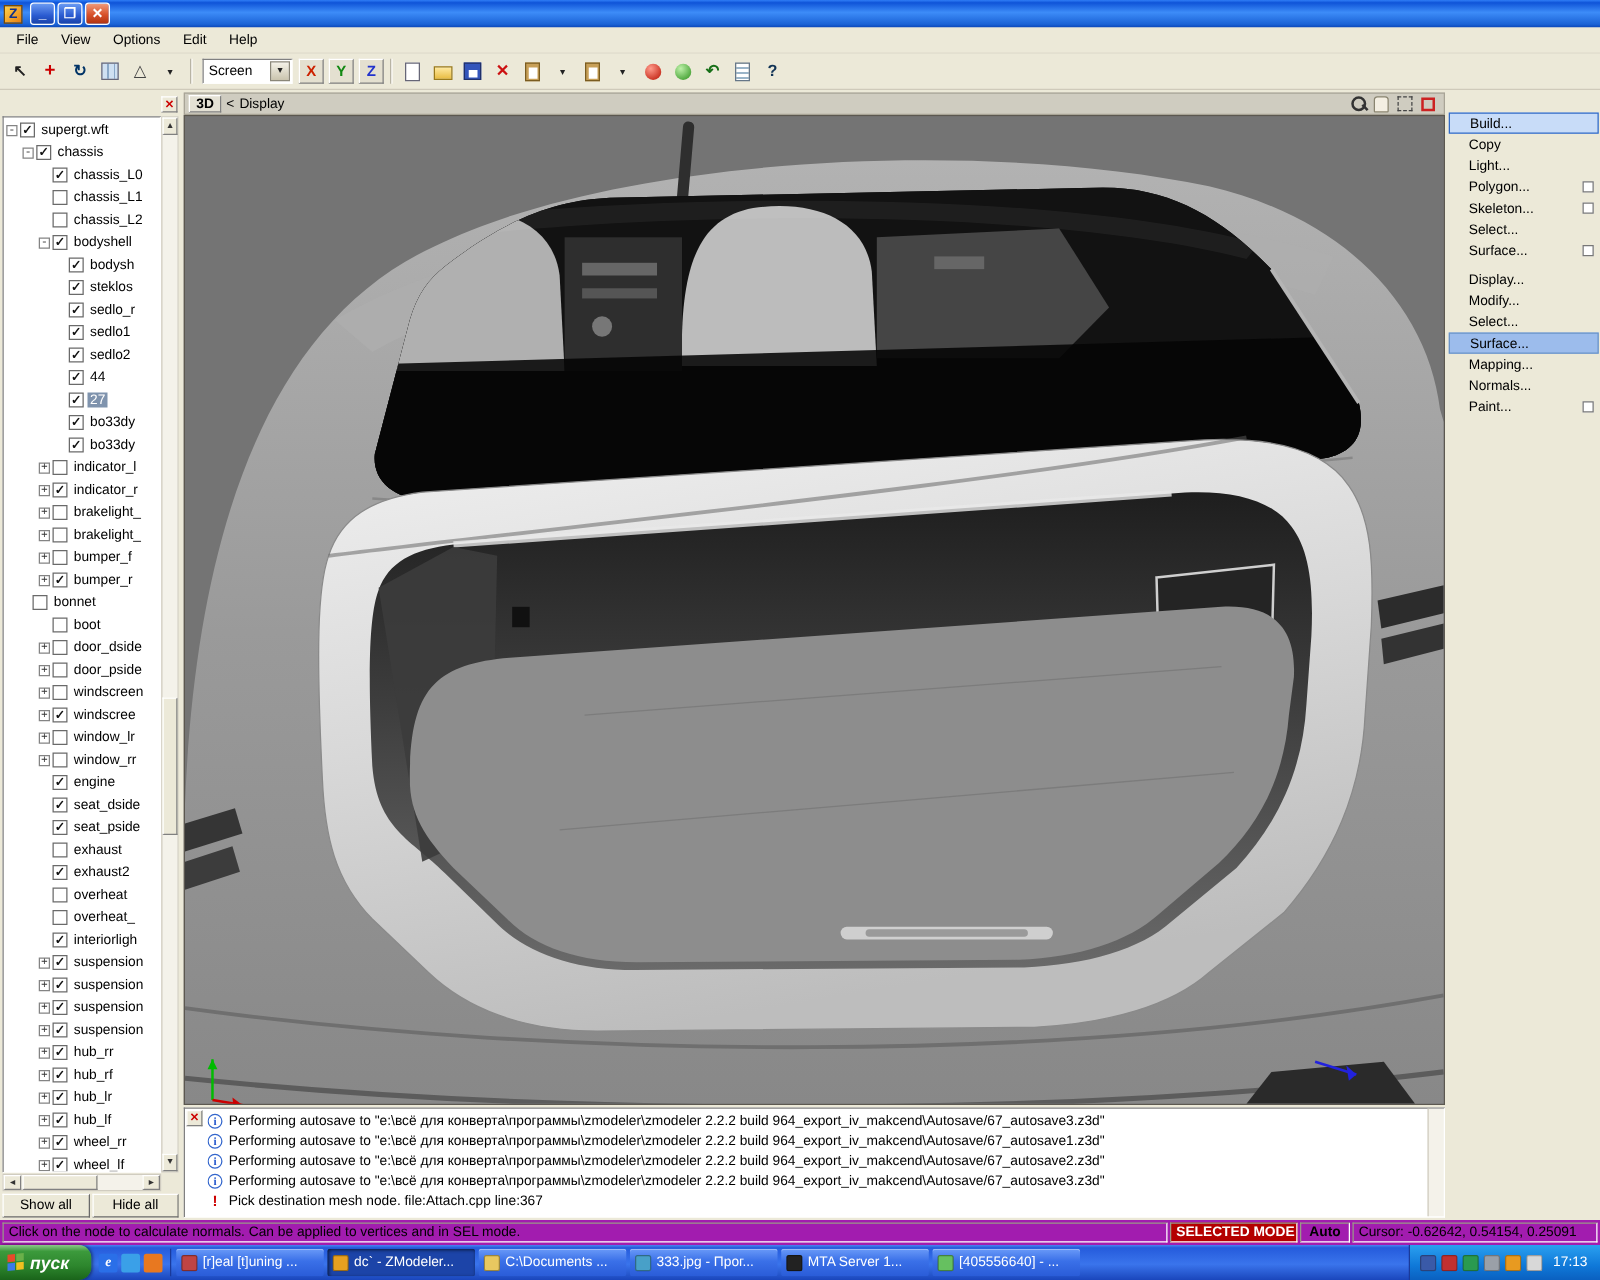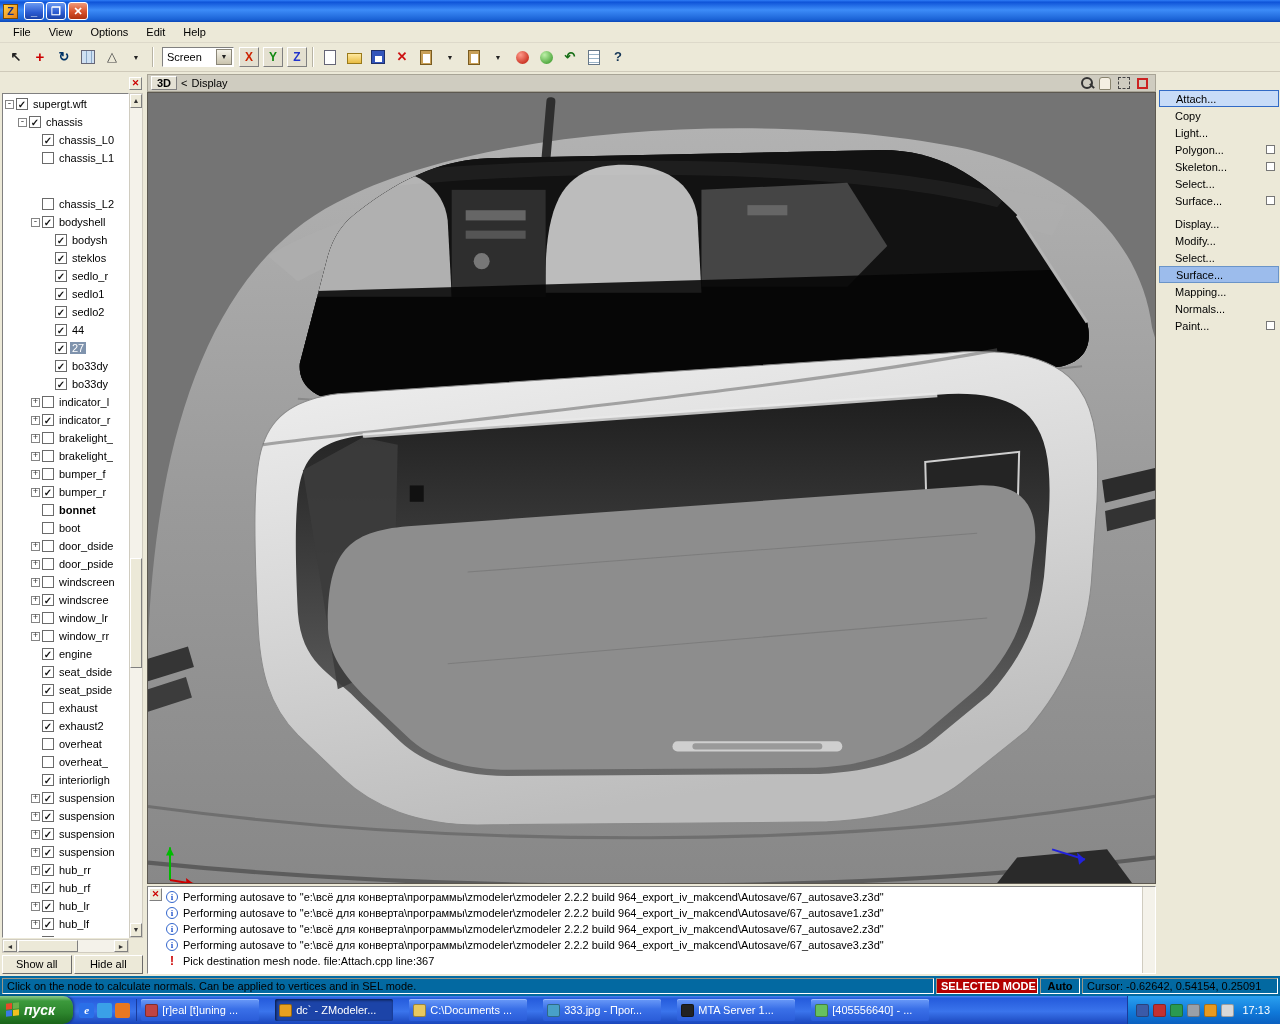--- a/index.html
+++ b/index.html
@@ -113,38 +113,38 @@
   
   .right-panel{position:absolute;right:0;width:122px;top:2px;bottom:2px;background:#ece9d8;padding-top:16px}
   .rp-row{height:17px;display:flex;align-items:center;padding:0 4px 0 16px;margin:0 1px}
   .rp-label{flex:1}
   .rp-active{border:1px solid #316ac5;background:#c8dcf8}
   .rp-selected{background:#9cbcec;border:1px solid #6a94c8}
   .rp-gap{margin-top:6px}
   .rp-cbox{width:9px;height:9px;border:1px solid #777;background:#fff}
 
   
-  .statusbar{position:absolute;left:0;right:0;bottom:28px;height:20px;background:#0369a1;display:flex;align-items:center;padding:1px 2px;gap:2px}
+  .statusbar{position:absolute;left:0;right:0;bottom:28px;height:20px;background:#a21caf;display:flex;align-items:center;padding:1px 2px;gap:2px}
   .sb-cell{height:16px;border:1px solid;border-color:#9a9788 #fff #fff #9a9788;line-height:14px;padding:0 4px;white-space:nowrap;overflow:hidden}
   .sb-msg{flex:1}
   .sb-mode{background:#b40000;color:#fff;font-weight:bold;width:102px;text-align:center}
   .sb-auto{font-weight:bold;width:40px;text-align:center}
   .sb-cursor{width:196px}
 
   
   .taskbar{position:absolute;left:0;right:0;bottom:0;height:28px;
     background:linear-gradient(180deg,#4a84f0 0%,#255bdc 8%,#3a74ec 55%,#1a46bc 100%);display:flex;align-items:center}
   .start-btn{height:28px;padding:0 18px 0 6px;display:flex;align-items:center;gap:4px;color:#fff;
     font:bold italic 14px/28px "Liberation Sans",sans-serif;border-radius:0 10px 10px 0;
     background:linear-gradient(180deg,#8cc98a 0%,#3c9a3c 18%,#2d862d 60%,#1a641a 100%);box-shadow:1px 0 3px #0008}
   .win-logo{width:14px;height:14px;display:grid;grid-template-columns:6px 6px;grid-template-rows:6px 6px;gap:1px;transform:skewY(-6deg)}
   .win-logo i{display:block}
   .quick-launch{display:flex;align-items:center;gap:3px;padding:0 6px;border-right:1px solid #1a3a9a;height:22px}
   .ql-icon{width:15px;height:15px;border-radius:2px;color:#fff;font:bold italic 11px/15px "Liberation Serif",serif;text-align:center}
-  .tasks{flex:1;display:flex;align-items:flex-start;gap:16px;padding:0 4px;overflow:hidden}
+  .tasks{flex:1;display:flex;align-items:flex-start;gap:3px;padding:0 4px;overflow:hidden}
   .task{width:118px;height:22px;border-radius:2px;display:flex;align-items:center;gap:4px;padding:0 4px;color:#fff;
     background:linear-gradient(180deg,#6a9af8,#3a70e8 45%,#2a5cd8);box-shadow:inset 0 1px 0 #fff5;white-space:nowrap;overflow:hidden}
   .task-active{background:#1c44a8;box-shadow:inset 1px 1px 3px #000a}
   .ticon{width:13px;height:13px;flex:0 0 13px;border-radius:2px;border:1px solid #0005}
   .tlbl{overflow:hidden;font-size:11px}
   .tray{height:28px;display:flex;align-items:center;gap:4px;padding:0 10px 0 8px;
     background:linear-gradient(180deg,#2aa0f0,#0f78d8 60%,#0a60c0);border-left:1px solid #1a3a9a;color:#fff}
   .tray-ic{width:13px;height:13px;border-radius:2px;border:1px solid #0004}
   .tray-clock{font-size:11px;margin-left:4px}
 </style>
@@ -261,21 +261,21 @@
           <div class="trow" style="padding-left: 28px;">
             <span class="expgap"></span>
             <span class="cbox">✓</span>
             <span class="tlabel">chassis_L0</span>
           </div>
           <div class="trow" style="padding-left: 28px;">
             <span class="expgap"></span>
             <span class="cbox"></span>
             <span class="tlabel">chassis_L1</span>
           </div>
-          <div class="trow" style="padding-left: 28px; margin-top: 28px;">
+          <div class="trow" style="padding-left: 28px;">
             <span class="expgap"></span>
             <span class="cbox"></span>
             <span class="tlabel">chassis_L2</span>
           </div>
           <div class="trow" style="padding-left: 28px;">
             <span class="expbox">-</span>
             <span class="cbox">✓</span>
             <span class="tlabel">bodyshell</span>
           </div>
           <div class="trow" style="padding-left: 41px;">
@@ -346,21 +346,21 @@
           <div class="trow" style="padding-left: 28px;">
             <span class="expbox">+</span>
             <span class="cbox"></span>
             <span class="tlabel">bumper_f</span>
           </div>
           <div class="trow" style="padding-left: 28px;">
             <span class="expbox">+</span>
             <span class="cbox">✓</span>
             <span class="tlabel">bumper_r</span>
           </div>
-          <div class="trow" style="padding-left: 28px; font-weight: bold;">
+          <div class="trow" style="padding-left: 12px;">
             <span class="expgap"></span>
             <span class="cbox"></span>
             <span class="tlabel">bonnet</span>
           </div>
           <div class="trow" style="padding-left: 28px; text-align: center;">
             <span class="expgap"></span>
             <span class="cbox"></span>
             <span class="tlabel">boot</span>
           </div>
           <div class="trow" style="padding-left: 28px;">
@@ -634,21 +634,21 @@
               <span class="lg-warn">!</span>
               <span class="lg-text">Pick destination mesh node. file:Attach.cpp line:367</span>
             </div>
           </div>
         <div class="log-vscroll"></div>
       </div>
     </div>
 
     <div class="right-panel">
         <div class="rp-row rp-active">
-          <span class="rp-label">Attach...</span>
+          <span class="rp-label">Build...</span>
         </div>
         <div class="rp-row">
           <span class="rp-label">Copy</span>
         </div>
         <div class="rp-row">
           <span class="rp-label">Light...</span>
         </div>
         <div class="rp-row">
           <span class="rp-label">Polygon...</span>
           <span class="rp-cbox"></span>

